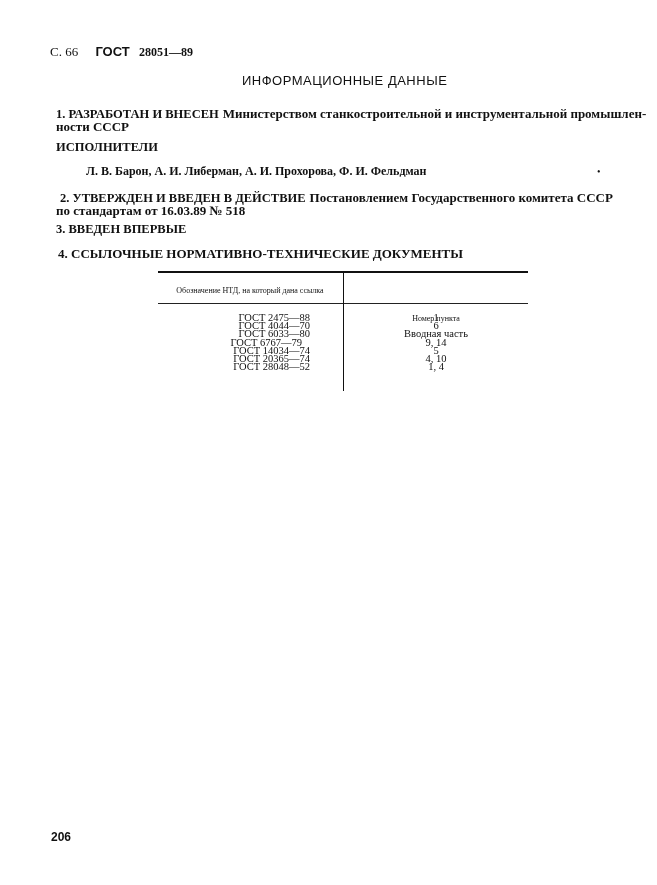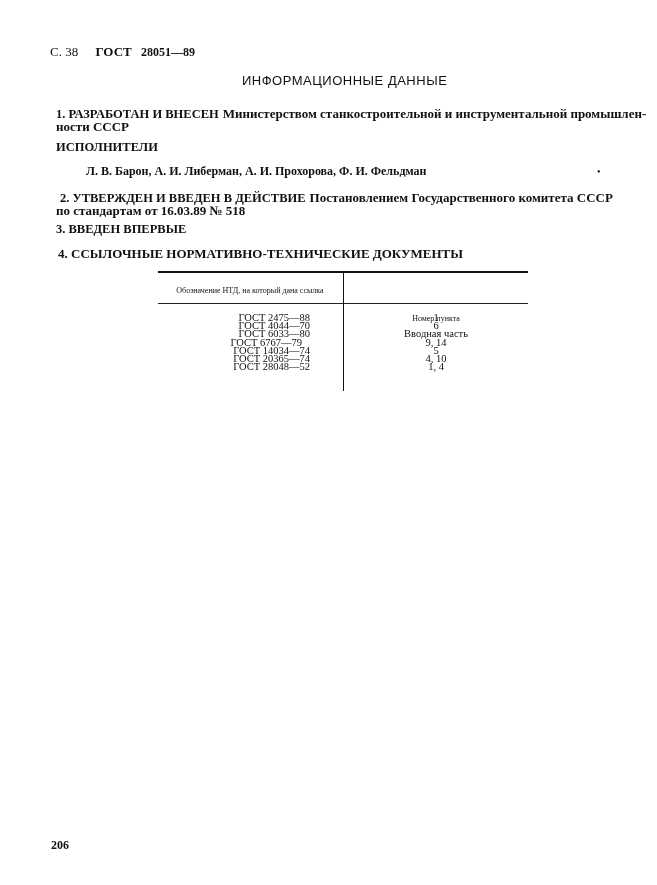--- a/index.html
+++ b/index.html
@@ -1,21 +1,21 @@
 <!DOCTYPE html>
 <html><head>
 <meta charset="utf-8">
 <style>
   html, body { margin: 0; padding: 0; background: #ffffff; }
   body { width: 657px; height: 885px; position: relative; overflow: hidden;
          font-family: "Liberation Serif", serif; color: #111; }
   .abs { position: absolute; white-space: nowrap; }
   .hdr { top: 44px; left: 50px; font-size: 13px; }
   .hdr .p { font-family: "Liberation Serif", serif; }
-  .hdr .g { font-weight: bold; margin-left: 14px; font-family: Liberation Serif, serif; }
+  .hdr .g { font-weight: bold; margin-left: 14px; font-family: Liberation Sans, sans-serif; }
   .hdr .n { font-weight: bold; margin-left: 6px; font-size: 12px; }
   .title { top: 73px; left: 242px; font-family: "Liberation Sans", sans-serif;
            font-weight: normal; font-size: 13px; letter-spacing: 0.5px; }
   .sec { font-family: Liberation Serif, serif; font-weight: bold; font-size: 12.5px; }
   .body { font-family: "Liberation Serif", serif; font-weight: bold; font-size: 13px; }
   .p1a { top: 104px; left: 56px; width: 572px; }
   .p1b { top: 119px; left: 56px; }
   .ispol { top: 140px; left: 56px; }
   .names { top: 164px; left: 86px; font-family: "Liberation Serif", serif; font-weight: bold; font-size: 12px; }
   .dot { top: 166px; left: 597px; font-size: 10px; }
@@ -27,27 +27,27 @@
   .table-mid { position: absolute; top: 303px; left: 158px; width: 370px; height: 1px; background: #222; }
   .table-v { position: absolute; top: 273px; left: 343px; width: 1px; height: 118px; background: #111; }
   .th { position: absolute; font-size: 8px; font-family: "Liberation Serif", serif; }
   .th1 { top: 286px; left: 160px; width: 180px; text-align: center; }
   .th2 { top: 286px; left: 346px; width: 180px; text-align: center; margin-top: 28px; }
   .col1 { position: absolute; top: 314px; left: 160px; width: 150px;
           font-size: 10.5px; line-height: 8.2px; text-align: right; }
   .col2 { position: absolute; top: 314px; left: 346px; width: 180px;
           font-size: 10.5px; line-height: 8.2px; text-align: center; }
   .row { height: 8.2px; }
-  .pgnum { top: 830px; left: 51px; font-family: Liberation Serif, serif; font-weight: bold; font-size: 12px; margin-top: 8px; }
+  .pgnum { top: 830px; left: 51px; font-family: Liberation Sans, sans-serif; font-weight: bold; font-size: 12px; }
 </style>
 </head>
 <body>
 
 <div class="abs hdr">
-  <span class="p">С. 38</span>
+  <span class="p">С. 66</span>
   <span class="g">ГОСТ</span>
   <span class="n">28051—89</span>
 </div>
 
 <div class="abs title">ИНФОРМАЦИОННЫЕ ДАННЫЕ</div>
 
 <div class="abs p1a">
   <span class="sec">1. РАЗРАБОТАН И ВНЕСЕН</span>
   <span class="body">Министерством станкостроительной и инструментальной промышлен-</span>
 </div>

